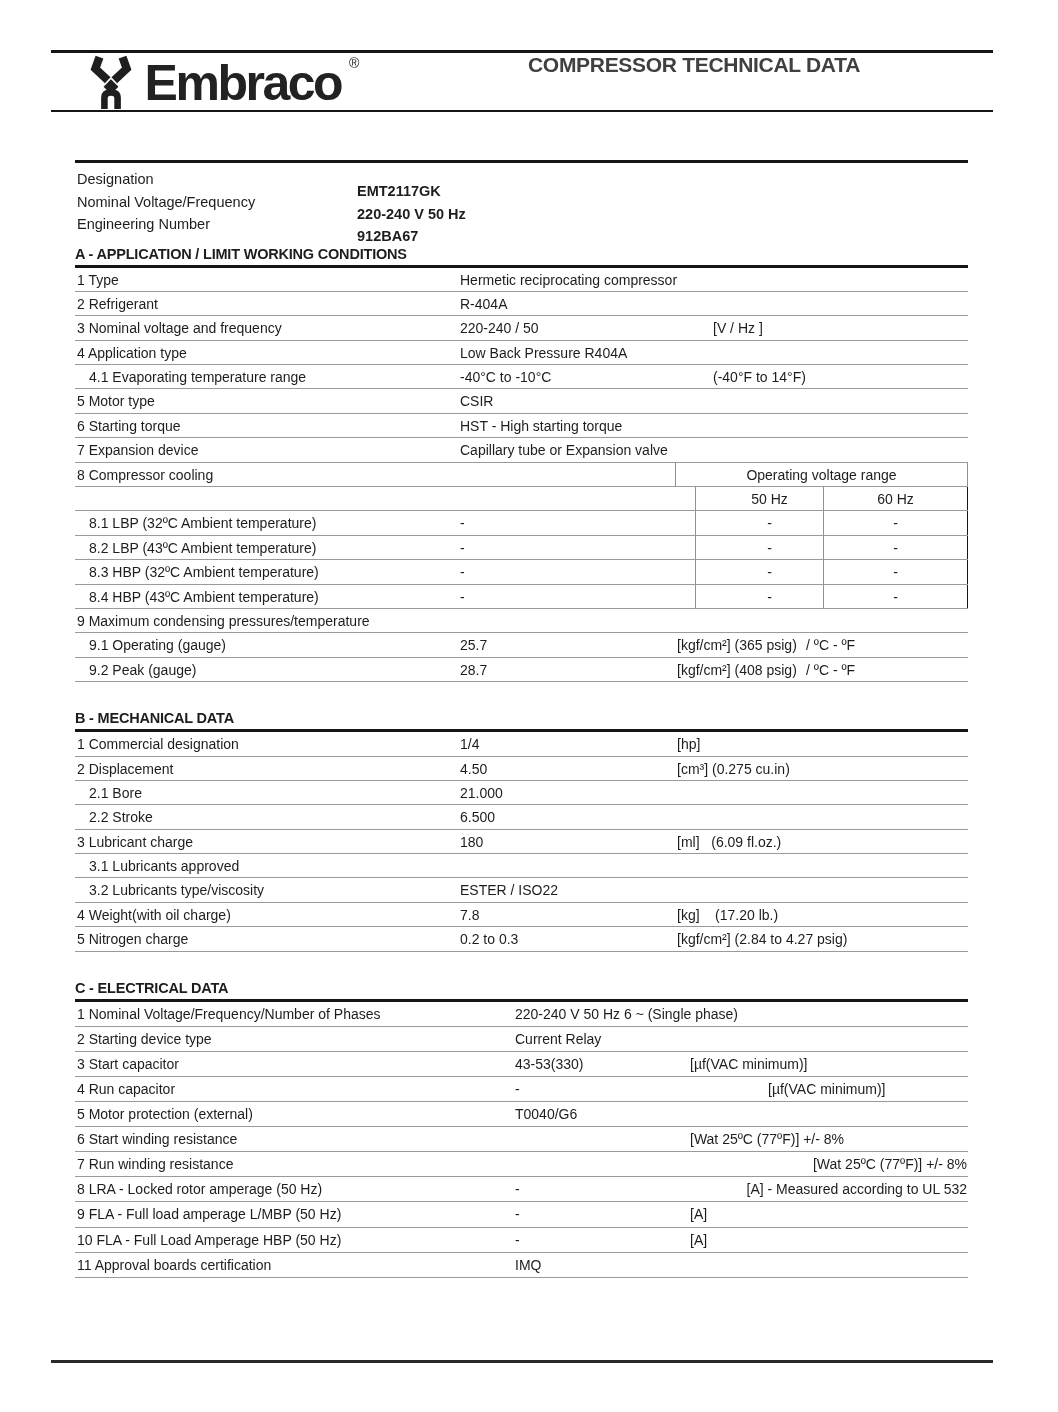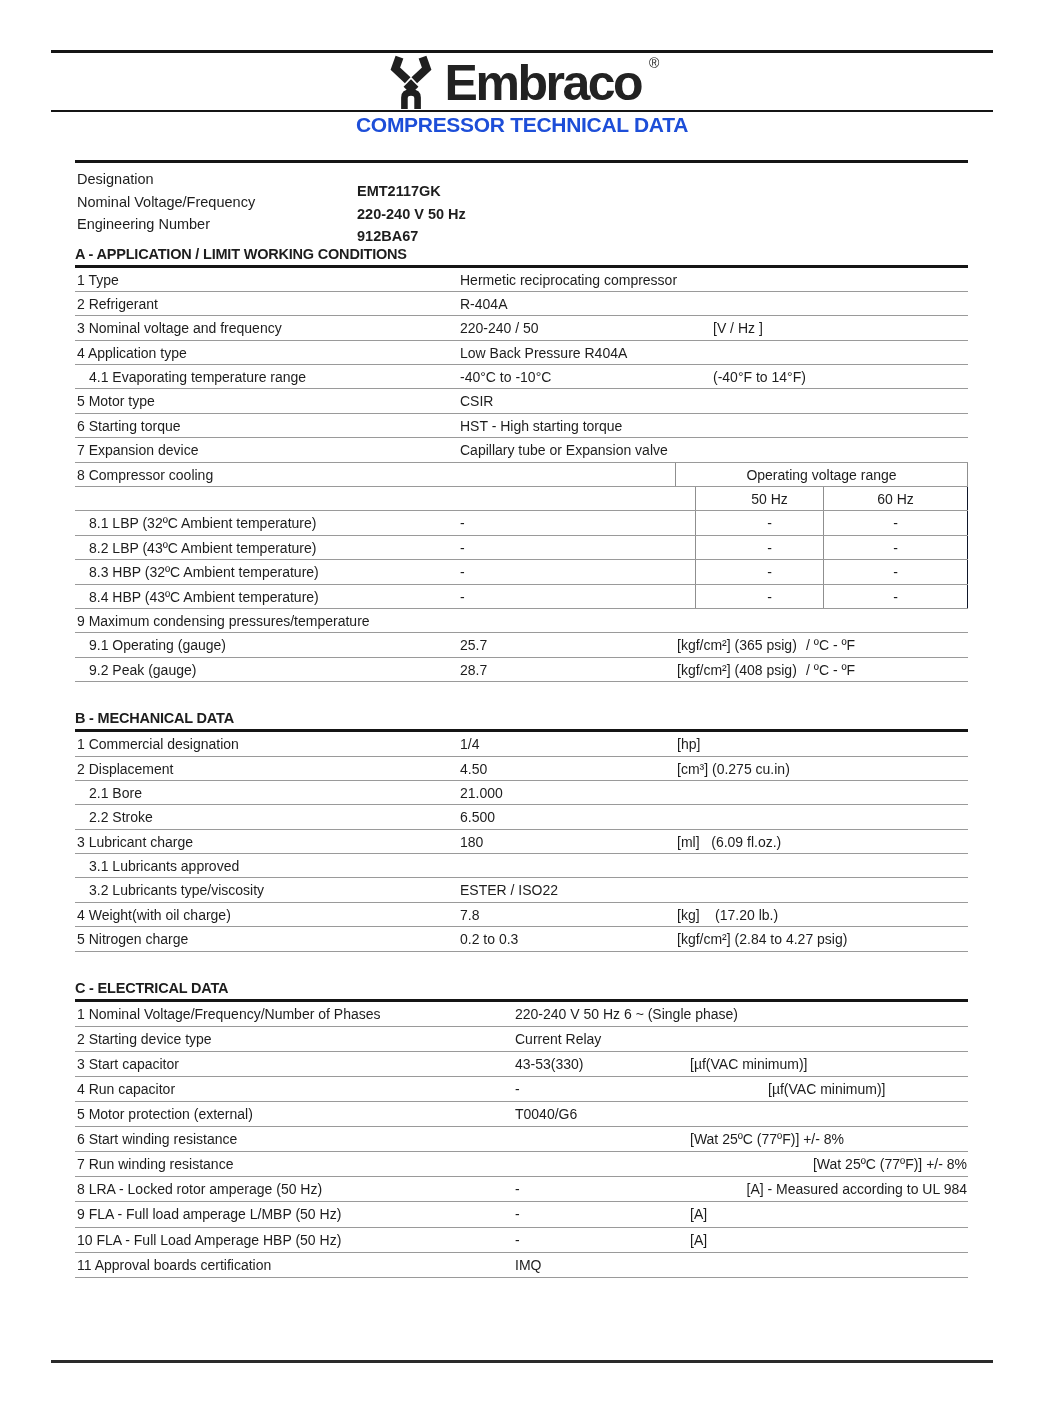--- a/index.html
+++ b/index.html
@@ -4,28 +4,28 @@
 <style>
   html,body{margin:0;padding:0;background:#e8e8e8;}
   .page{
     position:relative;width:1058px;height:1412px;margin:0 auto;background:#ffffff;
     font-family:"Liberation Sans", sans-serif;color:#1d1d1d;overflow:hidden;
   }
   
   .hdr{
     position:absolute;left:51px;top:50px;width:942px;height:57px;
     border-top:3px solid #151515;border-bottom:2px solid #151515;
-    display:flex;align-items:center;flex-direction:column;
+    display:flex;align-items:flex-start;
   }
   .hdr-logo{width:342px;display:flex;align-items:center;justify-content:center;gap:8px;}
   .brand{font-size:50px;font-weight:bold;letter-spacing:-2.5px;line-height:1;color:#222;}
   .reg{font-size:14px;color:#222;align-self:flex-start;margin-top:2px;}
   .hdr-divider{width:2px;background:#2a2a2a;}
   .hdr-title{flex:1;display:flex;align-items:center;justify-content:center;
-    font-size:21px;font-weight:bold;letter-spacing:-0.3px;color:#1d4ed8;}
+    font-size:21px;font-weight:bold;letter-spacing:-0.3px;color:#404040;}
   
   .content{position:absolute;left:75px;top:160px;width:893px;}
   
   .info{border-top:3px solid #151515;padding-top:5px;}
   .info-row{position:relative;height:22.5px;line-height:22.5px;font-size:14.5px;}
   .info-row .il{position:absolute;left:2px;white-space:pre;}
   .info-row .iv{position:absolute;left:282px;font-weight:bold;white-space:pre;margin-top:12px;}
   
   .section{margin-top:8px;}
   .section.gap12{margin-top:26px;}
@@ -256,21 +256,21 @@
               <span class="cell l">6 Start winding resistance</span>
               <span class="cell u">[Wat 25ºC (77ºF)] +/- 8%</span>
             </div>
             <div class="row">
               <span class="cell l">7 Run winding resistance</span>
               <span class="cell u">[Wat 25ºC (77ºF)] +/- 8%</span>
             </div>
             <div class="row">
               <span class="cell l">8 LRA - Locked rotor amperage (50 Hz)</span>
               <span class="cell v">-</span>
-              <span class="cell u">[A] - Measured according to UL 984</span>
+              <span class="cell u">[A] - Measured according to UL 532</span>
             </div>
             <div class="row">
               <span class="cell l">9 FLA - Full load amperage L/MBP (50 Hz)</span>
               <span class="cell v">-</span>
               <span class="cell u">[A]</span>
             </div>
             <div class="row">
               <span class="cell l">10 FLA - Full Load Amperage HBP (50 Hz)</span>
               <span class="cell v">-</span>
               <span class="cell u">[A]</span>

